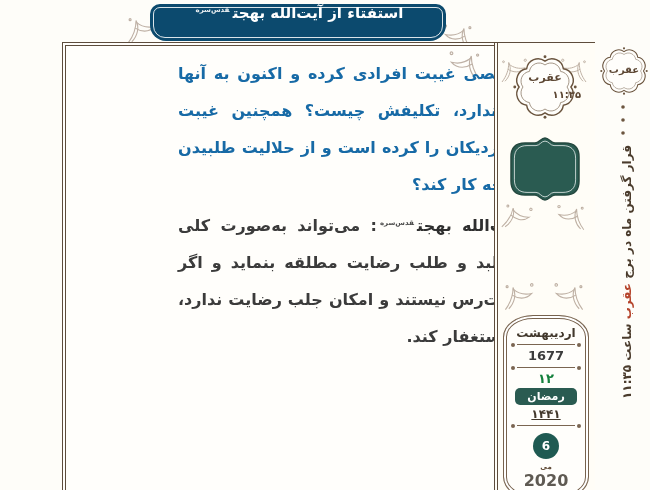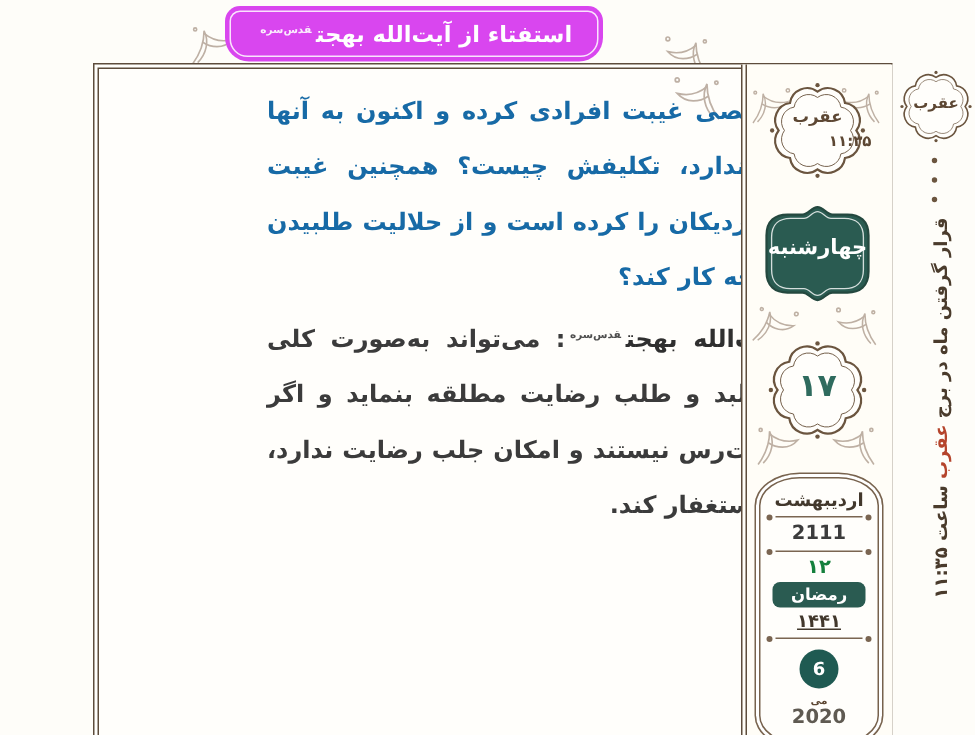--- a/index.html
+++ b/index.html
@@ -2,22 +2,22 @@
 <html lang="fa" dir="rtl"><head>
 <meta charset="utf-8">
 <style>
   html,body{margin:0;padding:0;background:#fff;}
   .screen{position:relative;width:650px;height:490px;overflow:hidden;background:#fefdf9;
           font-family:"DejaVu Sans",sans-serif;direction:rtl;}
   svg{display:block;}
   .orn{position:absolute;opacity:.55;pointer-events:none;}
 
   
-  .banner{position:absolute;left:150px;top:4px;width:252px;height:37px;background:#d946ef;
-          border-radius:10px 10px 16px 16px;display:flex;align-items:center;justify-content:center;}
+  .banner{position:absolute;left:150px;top:4px;width:296px;height:37px;background:#0c4a6e;
+          border-radius:10px 10px 16px 16px;display:flex;justify-content:center;}
   .banner::after{content:"";position:absolute;inset:3px;border:1px solid rgba(255,255,255,.85);
           border-radius:7px 7px 12px 12px;}
   .banner-title{color:#ffffff;font-size:15px;font-weight:700;letter-spacing:0;}
   .stamp{font-size:7px;font-weight:700;vertical-align:super;opacity:.9;margin:0 3px;}
 
   
   .frame{position:absolute;left:62px;top:42px;width:531px;height:470px;
          border:1px solid #5d4c3c;background:#fffefb;}
   .frame::before{content:"";position:absolute;inset:2px;border:1px solid #5d4c3c;pointer-events:none;}
 
@@ -55,21 +55,21 @@
   .solar-month{font-size:12px;margin-top:10px;}
   .solar-year{font-size:13px;color:#3c3c3c;}
   .hijri-day{font-size:13px;color:#15803d;}
   .hijri-pill{background:#2a5b51;color:#fff;font-size:11px;font-weight:700;border-radius:5px;
               padding:2px 12px;margin:2px 0;}
   .hijri-year{font-size:12px;text-decoration:underline;}
   .greg-circle{width:26px;height:26px;border-radius:50%;background:#1f5a52;color:#fff;
                font-size:12px;font-weight:700;line-height:26px;text-align:center;margin-top:4px;
                font-family:"DejaVu Sans",sans-serif;direction:ltr;}
   .greg-month{font-size:7px;color:#5d4733;font-weight:700;margin-top:4px;}
-  .greg-year{font-size:13px;color:#5f5a52;font-weight:700;direction:ltr;}
+  .greg-year{font-size:16px;color:#5f5a52;font-weight:700;direction:ltr;}
   .divider{position:relative;width:58px;height:1px;background:#7a6551;margin:4px 0 3px 0;}
   .divider::before,.divider::after{content:"";position:absolute;top:-1.5px;width:4px;height:4px;
                border-radius:50%;background:#7a6551;}
   .divider::before{left:-6px;} .divider::after{right:-6px;}
 
   
   .rmed{position:absolute;left:597px;top:44px;width:54px;height:54px;}
   .rmed .lbl{position:absolute;left:0;right:0;top:20px;text-align:center;font-size:10px;
              font-weight:700;color:#5d4733;}
   .rdots{position:absolute;left:618px;top:102px;}
@@ -159,34 +159,27 @@
           </svg>
         <div class="lbl l1">عقرب</div>
         <div class="lbl l2">۱۱:۳۵</div>
       </div>
 
       <div class="weekday">
         <svg width="84" height="68" viewBox="0 0 84 68">
           <path d="M8,22 C8,12 14,8 22,8 L32,8 C36,8 38,3 42,3 C46,3 48,8 52,8 L62,8 C70,8 76,12 76,22 L76,46 C76,56 70,60 62,60 L52,60 C48,60 46,65 42,65 C38,65 36,60 32,60 L22,60 C14,60 8,56 8,46 Z" fill="#2a5b51" stroke="#24483f" stroke-width="1.5"></path>
           <path d="M8,22 C8,12 14,8 22,8 L32,8 C36,8 38,3 42,3 C46,3 48,8 52,8 L62,8 C70,8 76,12 76,22 L76,46 C76,56 70,60 62,60 L52,60 C48,60 46,65 42,65 C38,65 36,60 32,60 L22,60 C14,60 8,56 8,46 Z" fill="none" stroke="rgba(255,255,255,.8)" stroke-width="1" transform="translate(4.2,3.4) scale(0.9)"></path>
         </svg>
-        <div class="wlbl">چهارشنبه</div>
       </div>
 
-      <div class="rosette daymed">
-        <svg width="74" height="74" viewBox="0 0 100 100">
-            <use href="#rosette8"></use>
-          </svg>
-        <div class="lbl dn">۱۷</div>
-      </div>
 
       <div class="date-panel">
         <div class="dp-txt solar-month">اردیبهشت</div>
         <div class="divider"></div>
-        <div class="dp-txt solar-year">2111</div>
+        <div class="dp-txt solar-year">1677</div>
         <div class="divider"></div>
         <div class="dp-txt hijri-day">۱۲</div>
         <div class="hijri-pill">رمضان</div>
         <div class="dp-txt hijri-year">۱۴۴۱</div>
         <div class="divider"></div>
         <div class="greg-circle">6</div>
         <div class="greg-month">می</div>
         <div class="greg-year">2020</div>
       </div>
     </div>

